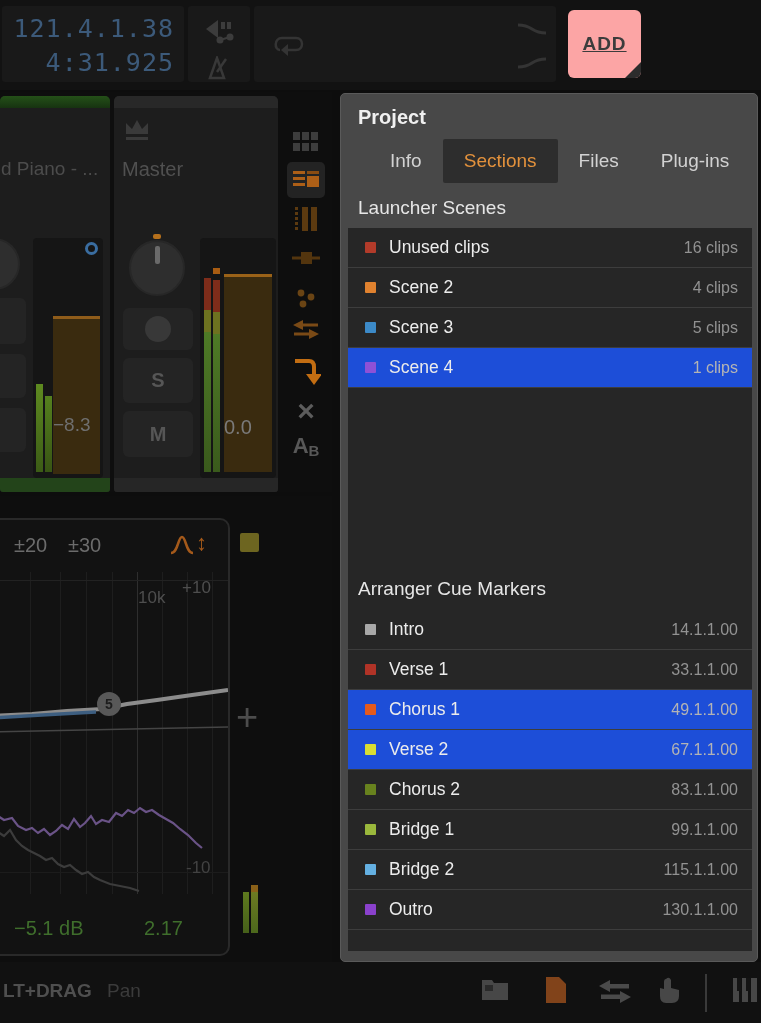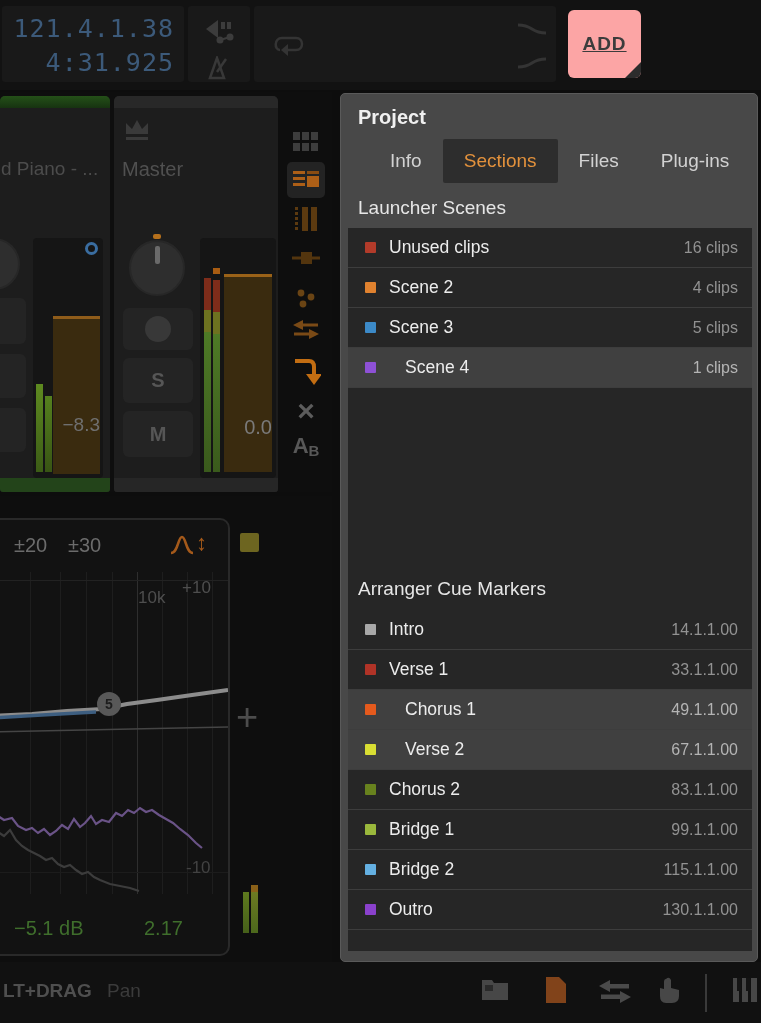--- a/index.html
+++ b/index.html
@@ -23,21 +23,21 @@
   
   .mixpanel{position:absolute;left:0;top:92px;width:332px;height:400px;background:#0e0e0e;}
   .chan{position:absolute;top:4px;height:396px;background:#1d1d1d;border-radius:5px 5px 3px 3px;overflow:hidden;}
   .chan-strip{position:absolute;left:0;top:0;width:100%;height:12px;}
   .chan-name{position:absolute;top:62px;font-size:19px;color:#4c4c4c;white-space:nowrap;}
   .mbtn{position:absolute;background:#242424;border-radius:6px;display:flex;align-items:center;justify-content:center;
         font-size:20px;font-weight:bold;color:#565656;}
   .fader-panel{position:absolute;background:#151515;border-radius:4px;}
   .fader-block{position:absolute;background:#3a2b0f;border-top:3px solid #8f5c1a;}
   .meterbar{position:absolute;width:7px;}
-  .vol-val{position:absolute;text-align:right;font-size:19px;color:#6f6f6f;}
+  .vol-val{position:absolute;text-align:left;font-size:19px;color:#6f6f6f;}
   .knob{position:absolute;border-radius:50%;background:#2e2e2e;border:2px solid #272727;}
   .knob .stick{position:absolute;left:50%;top:4px;width:5px;height:18px;margin-left:-2.5px;background:#6a6a6a;border-radius:2px;}
   .knob-dot{position:absolute;width:8px;height:5px;background:#b5701c;border-radius:2px;}
   .iconcol{position:absolute;left:280px;top:4px;width:52px;height:396px;}
   .icn{position:absolute;left:50%;transform:translateX(-50%);display:flex;align-items:center;justify-content:center;}
 
   
   .devpanel{position:absolute;left:0;top:496px;width:332px;height:466px;background:#0e0e0e;}
   .eqpanel{position:absolute;left:-10px;top:22px;width:240px;height:438px;background:#121212;
            border:2px solid #292929;border-radius:10px;overflow:hidden;}
@@ -52,21 +52,21 @@
   
   .project{position:absolute;left:340px;top:93px;width:418px;height:869px;background:#484848;
            border:1px solid #5a5a5a;border-radius:5px;}
   .p-title{position:absolute;left:17px;top:12px;font-size:20px;font-weight:bold;color:#f0f0f0;}
   .tabs{position:absolute;left:28px;top:45px;height:44px;display:flex;align-items:stretch;}
   .tab{display:flex;align-items:center;padding:0 21px;font-size:19px;color:#d2d2d2;cursor:default;}
   .tab.active{background:#2d2d2d;color:#e2913c;border-radius:2px;}
   .sec-title{position:absolute;left:17px;font-size:19px;color:#e6e6e6;}
   .plist{position:absolute;left:7px;width:404px;background:#262626;overflow:hidden;}
   .prow{display:flex;align-items:center;height:40px;padding-left:17px;border-bottom:1px solid #3d3d3d;background:#262626;}
-  .prow.selected{background:#404040;gap:16px;}
+  .prow.selected{background:#1d4ed8;}
   .swatch{width:11px;height:11px;border-radius:1px;flex:0 0 11px;}
   .plabel{margin-left:13px;flex:1;font-size:17.5px;color:#ececec;}
   .pvalue{margin-right:14px;font-size:16px;color:#929292;}
   .prow.selected .pvalue{color:#b4b4b4;}
 
   
   .statusbar{position:absolute;left:0;top:962px;width:761px;height:61px;background:#111;}
   .hintA{position:absolute;left:3px;top:18px;font-size:19px;font-weight:bold;color:#4f4f4f;}
   .hintB{position:absolute;left:107px;top:18px;font-size:19px;color:#3b3b3b;}
   .sico{position:absolute;top:14px;}
@@ -154,21 +154,21 @@
       </div>
       <div class="fader-panel" style="left:86px;top:142px;width:76px;height:240px;">
         <div class="meterbar" style="left:4px;top:40px;height:32px;background:#7e2c1a;"></div>
         <div class="meterbar" style="left:4px;top:72px;height:22px;background:#6d7220;"></div>
         <div class="meterbar" style="left:4px;top:94px;height:140px;background:linear-gradient(#4e7a26,#3a5a1c);"></div>
         <div class="meterbar" style="left:13px;top:30px;height:6px;background:#a85c12;"></div>
         <div class="meterbar" style="left:13px;top:42px;height:32px;background:#7e2c1a;"></div>
         <div class="meterbar" style="left:13px;top:74px;height:22px;background:#6d7220;"></div>
         <div class="meterbar" style="left:13px;top:96px;height:138px;background:linear-gradient(#4e7a26,#3a5a1c);"></div>
         <div class="fader-block" style="left:24px;top:36px;width:48px;height:198px;border-top-color:#9a6218;"></div>
-        <div class="vol-val" style="left:24px;top:178px;width:48px;font-size:20px;color:#7a7a7a;padding-left:20px;">0.0</div>
+        <div class="vol-val" style="left:24px;top:178px;width:48px;font-size:20px;color:#7a7a7a;">0.0</div>
       </div>
       <div class="abs" style="left:0;top:382px;width:164px;height:14px;background:#262626;"></div>
     </div>
 
     <div class="iconcol">
       <div class="icn" style="top:36px;">
         <svg width="26" height="20" viewBox="0 0 26 20">
             <g fill="#3d3d3d">
           <rect x="0" y="0" width="7" height="8"></rect>
               <rect x="9" y="0" width="7" height="8"></rect>

